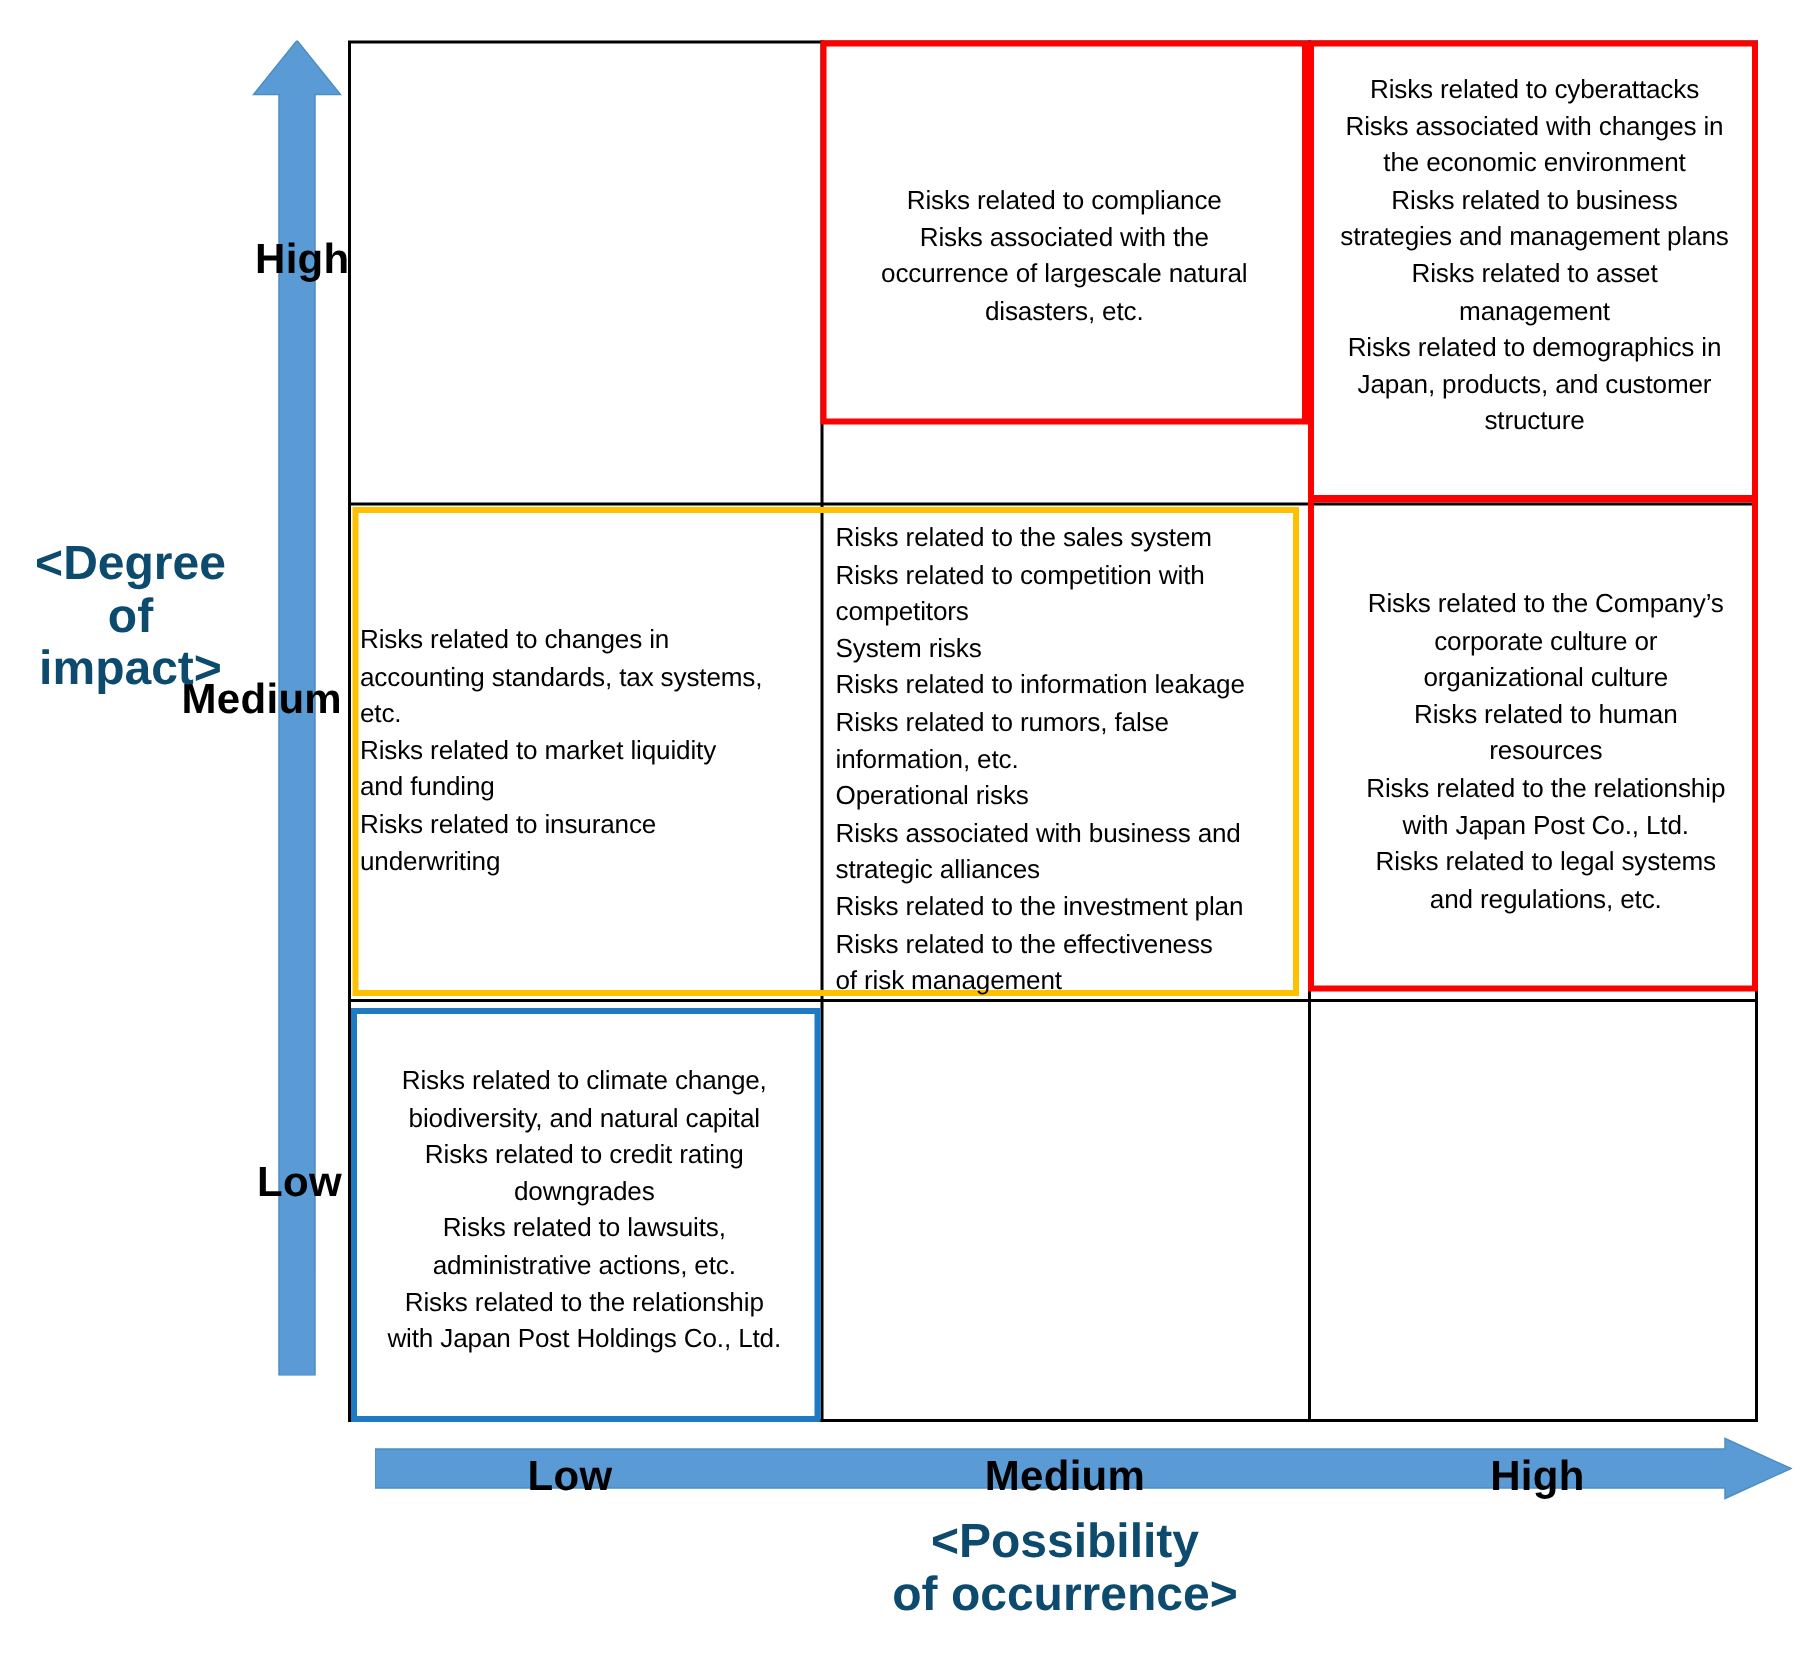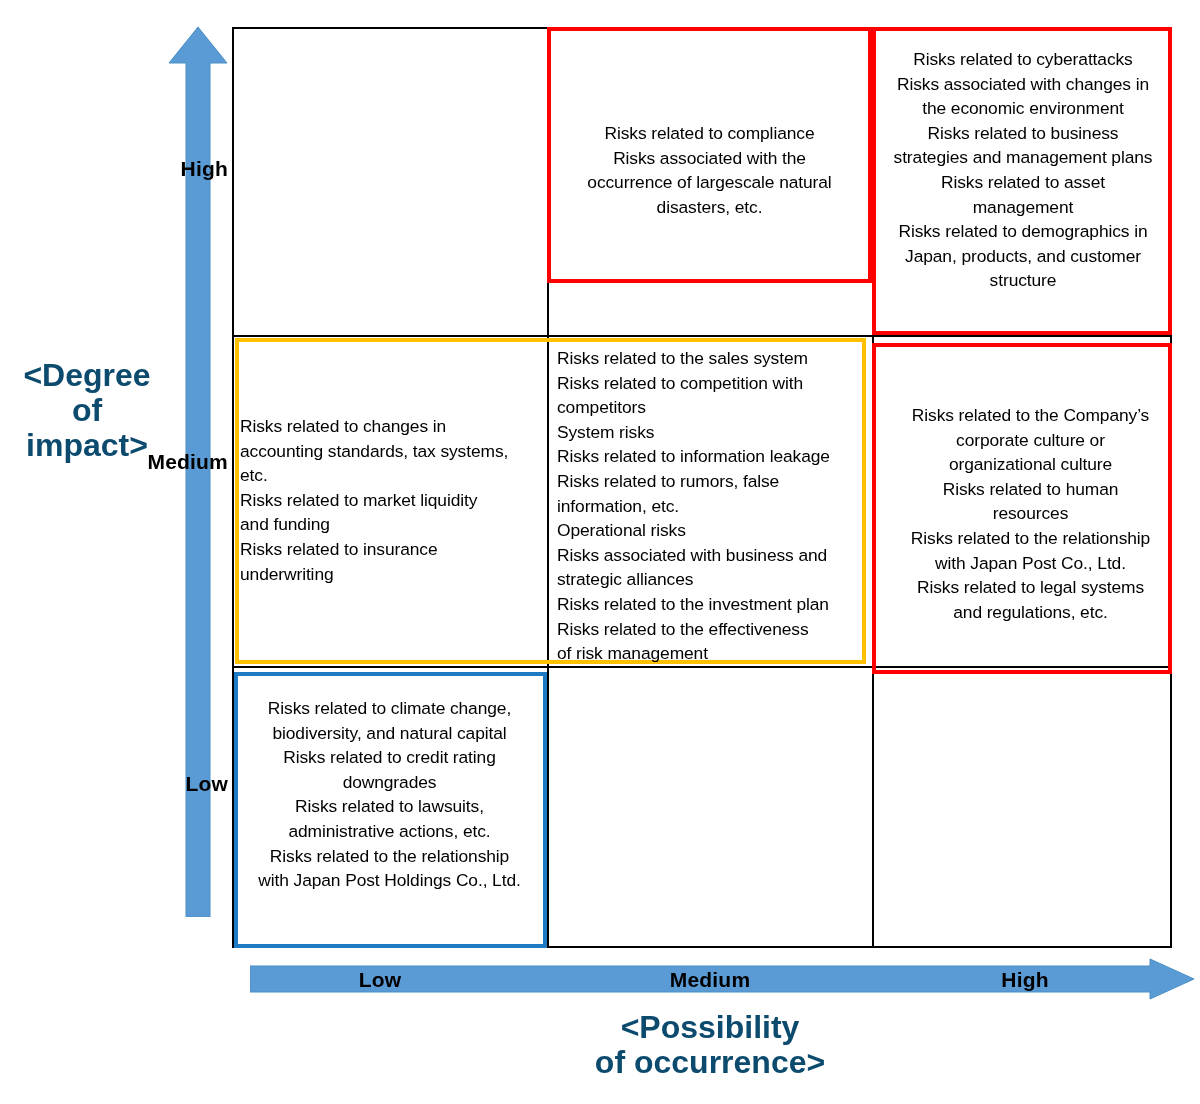--- a/index.html
+++ b/index.html
@@ -109,35 +109,35 @@
     position: absolute;
     left: 232px;
     top: 414px;
     width: 312px;
     padding: 0 4px 0 8px;
     box-sizing: border-box;
   }
   
   #box-med-hi {
     left: 872px;
-    top: 343px;
+    top: 330px;
     width: 300px;
     height: 331px;
     border: 4px solid #ff0000;
     padding-top: 56px;
     padding-left: 29px;
   }
   
   #box-lo-lo {
     left: 234px;
     top: 672px;
     width: 313px;
     height: 276px;
     border: 4px solid #1f7ac4;
-    padding-top: 20px;
+    padding-top: 32px;
     padding-left: 10px;
   }
 
   
   #y-axis-arrow {
     position: absolute;
     left: 168px;
     top: 27px;
     width: 60px;
     height: 890px;
@@ -145,21 +145,21 @@
   #x-axis-arrow {
     position: absolute;
     left: 250px;
     top: 958px;
     width: 945px;
     height: 42px;
   }
 
   .axis-tick-label {
     position: absolute;
-    font-size: 21px;
+    font-size: 28px;
     font-weight: bold;
     color: #000000;
     letter-spacing: 0.2px;
   }
   #tick-y-high   { left: 170px; top: 157px; text-align: right; width: 58px; }
   #tick-y-medium { left: 120px; top: 450px; text-align: right; width: 108px; }
   #tick-y-low    { left: 170px; top: 772px; text-align: right; width: 58px; }
 
   #tick-x-low    { left: 300px; top: 968px; width: 160px; text-align: center; }
   #tick-x-medium { left: 630px; top: 968px; width: 160px; text-align: center; }

